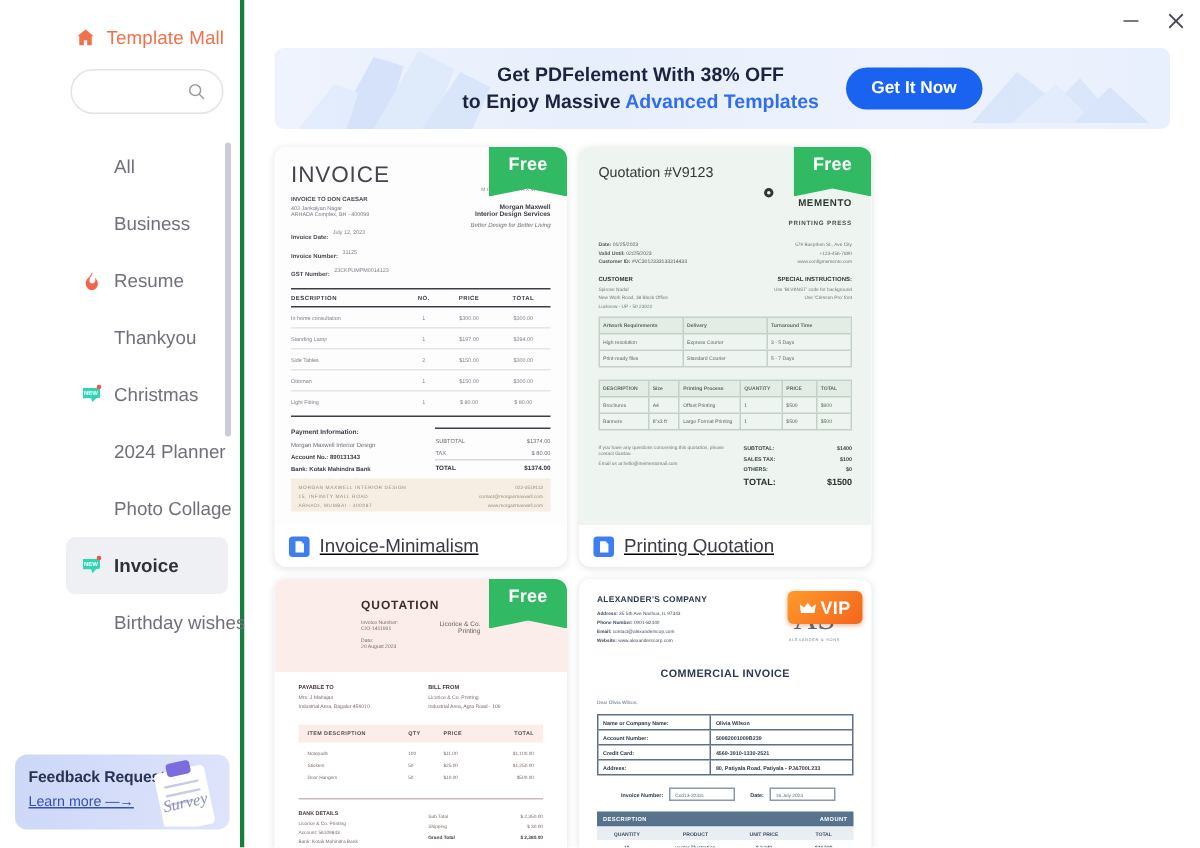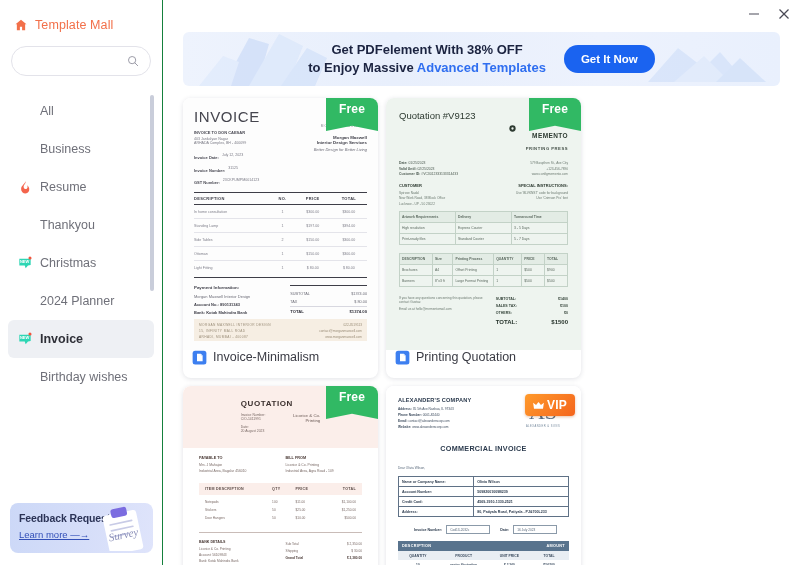--- a/index.html
+++ b/index.html
@@ -14,23 +14,24 @@
     width: 800px; height: 565px;
     display: flex;
     background: #ffffff;
   }
 
   
   .sidebar {
     width: 163px;
     height: 565px;
     background: #ffffff;
-    border-right: 1px solid #15803d;
+    border-right: 3px solid #15803d;
     position: relative;
     flex: 0 0 163px;
+    padding-left: 36px;
   }
   .brand {
     display: flex;
     align-items: center;
     gap: 7px;
     padding: 14px 0 0 14px;
     height: 36px;
   }
   .brand-icon { width: 14px; height: 14px; display: block; }
   .brand-title {
@@ -246,22 +247,24 @@
     padding-top: 0;
     align-items: center;
     gap: 3px;
     box-shadow: 0 1px 3px rgba(180,80,10,.35);
   }
   .crown { width: 11px; height: 9px; }
 
   .card-foot {
     height: 28px;
     display: flex;
+    align-items: center;
     padding: 0 0 0 9px;
     gap: 6px;
+    text-decoration: underline;
   }
   .pdf-ico {
     width: 15px; height: 15px;
     flex: 0 0 15px;
   }
   .card-title {
     font-size: 12.5px;
     color: #3a3b44;
     white-space: nowrap;
     overflow: hidden;
@@ -367,20 +370,24 @@
           </svg>
         </span>
         <span class="nav-label">Christmas</span>
       </div>
 
       <div class="nav-item indent">
         <span class="nav-ico blank"></span>
         <span class="nav-label">2024 Planner</span>
       </div>
 
+      <div class="nav-item indent">
+        <span class="nav-ico blank"></span>
+        <span class="nav-label">Photo Collage</span>
+      </div>
 
 
       <div class="nav-item active">
         <span class="nav-ico">
           <svg viewBox="0 0 24 24" width="16" height="16">
             <path d="M3.5 5.5h17v9.5l-4 .8-3.5 4-1.4-4H3.5z" fill="#2ed6b4"></path>
             <circle cx="19.5" cy="4.5" r="2.3" fill="#f2543d"></circle>
             <text x="11.5" y="12" font-size="6" fill="#ffffff" text-anchor="middle" font-family="Liberation Sans, sans-serif" font-weight="bold">NEW</text>
           </svg>
         </span>

